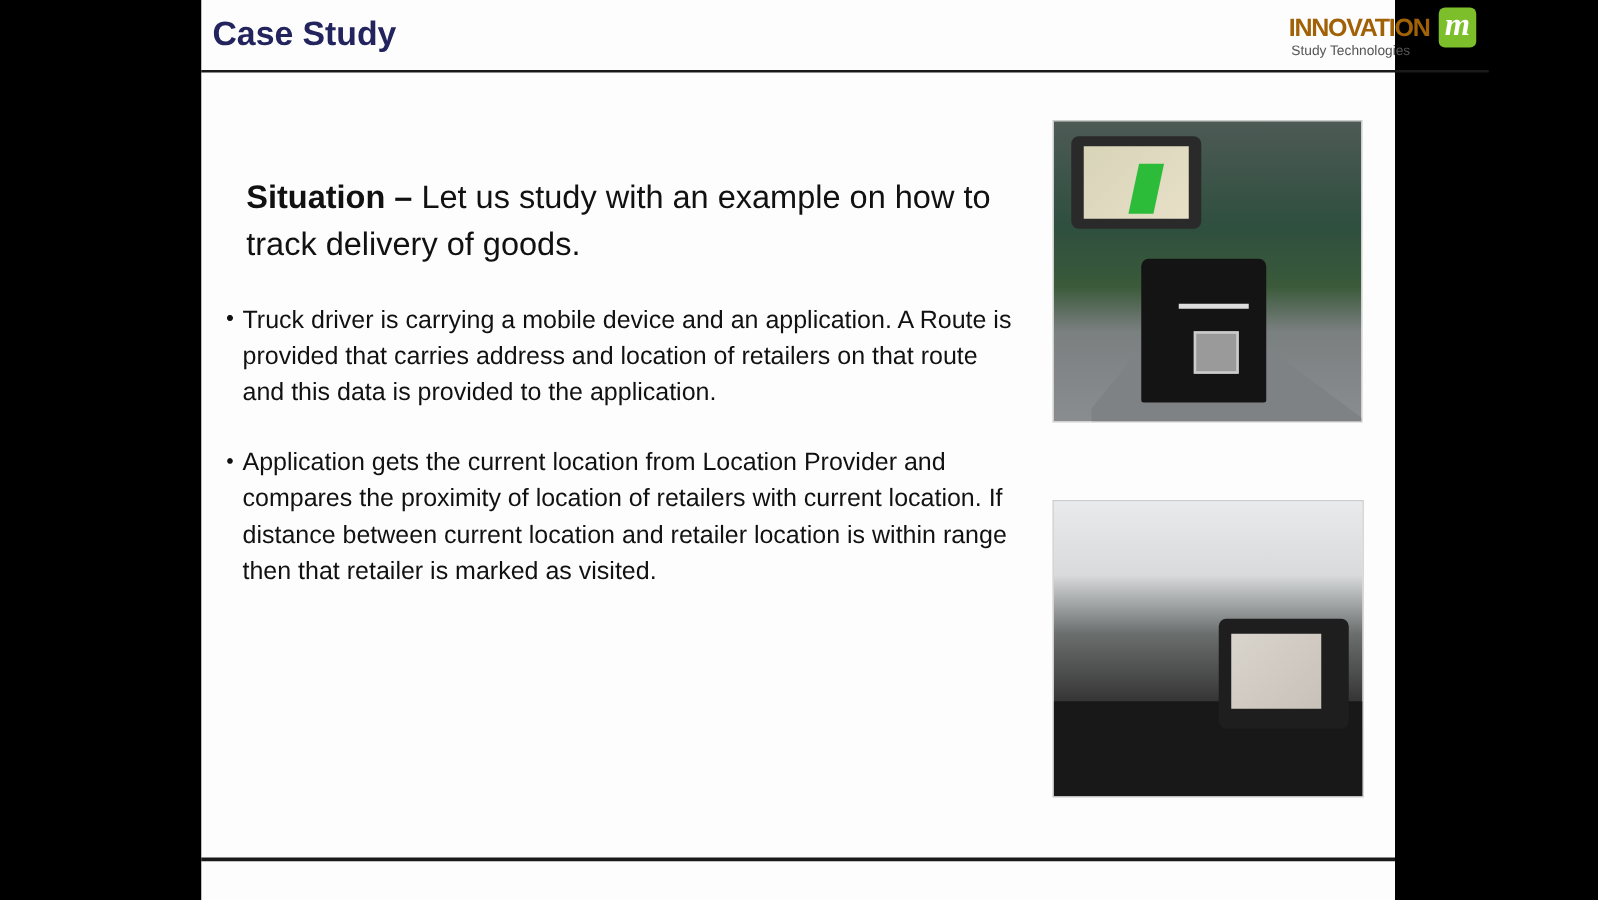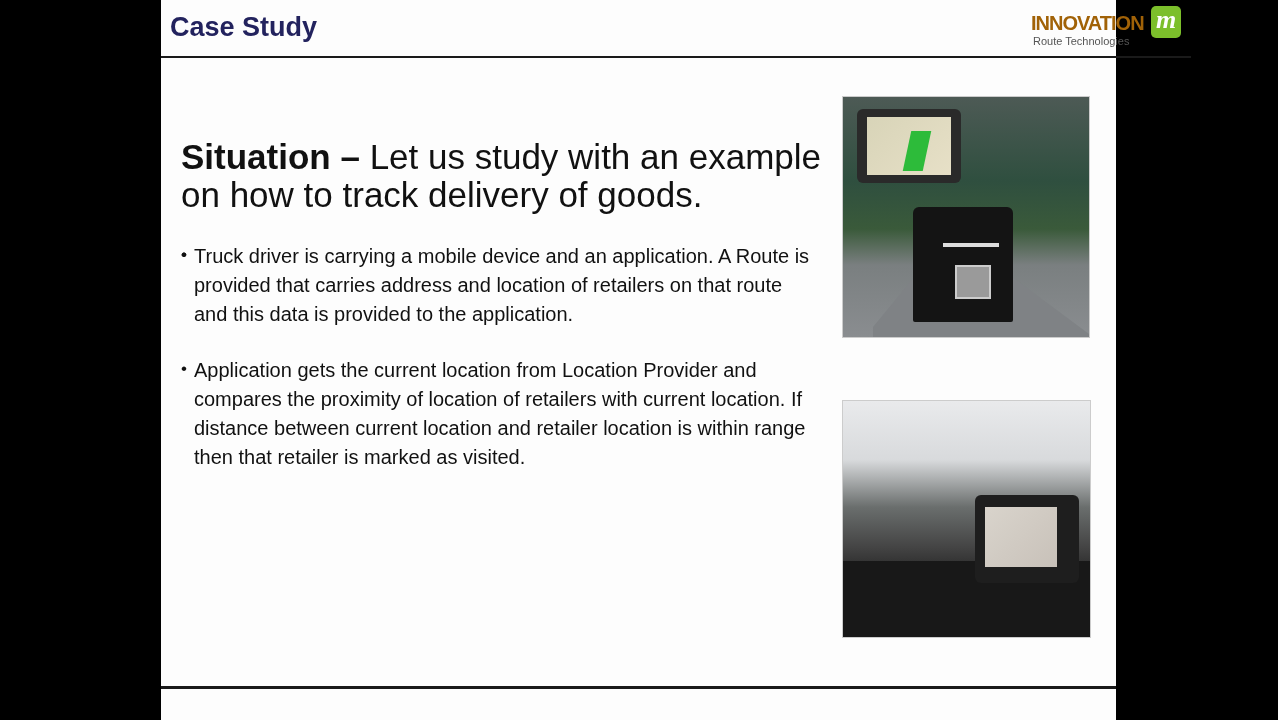--- a/index.html
+++ b/index.html
@@ -5,21 +5,21 @@
   html, body { margin:0; padding:0; }
   body { width:1278px; height:720px; background:#000; position:relative; overflow:hidden; font-family:"Liberation Sans", sans-serif; }
   .slide { position:absolute; left:161px; top:0; width:955px; height:720px; background:#fdfdfd; }
   .header { position:absolute; left:0; top:0; width:1030px; height:56px; border-bottom:2px solid #1a1a1a; }
   .title { position:absolute; left:9px; top:12px; font-size:27px; font-weight:bold; color:#23235e; letter-spacing:0px; }
   .logo { position:absolute; right:10px; top:4px; width:150px; height:44px; }
   .logo-word { position:absolute; left:0; top:8px; font-size:20px; font-weight:bold; color:#a16207; letter-spacing:-1px; font-family:"Liberation Sans", sans-serif; }
   .logo-m { position:absolute; right:0; top:2px; width:30px; height:32px; background:#7cbf2b; border-radius:5px; color:#fff; font-size:26px; font-style:italic; font-weight:bold; text-align:center; line-height:28px; font-family:"Liberation Serif", serif; }
   .logo-sub { position:absolute; left:2px; top:31px; font-size:11px; color:#555; }
   .content { position:absolute; left:20px; top:138px; width:640px; color:#111; }
-  .situation { font-size:35px; line-height:38px; margin:0 0 28px 0; }
+  .situation { font-size:26px; line-height:38px; margin:0 0 28px 16px; }
   .situation b { font-weight:bold; }
   .bullet { font-size:20px; line-height:29px; margin:0 0 27px 0; position:relative; padding-left:13px; }
   .bullet .dot { position:absolute; left:0; top:-2px; font-size:17px; }
   .img { position:absolute; border:1px solid #ccc; overflow:hidden; }
   .img1 { left:681px; top:96px; width:246px; height:240px; background:linear-gradient(180deg,#4d5a55 0%,#2f4f3f 35%,#3a5a3a 55%,#7a7f80 70%,#8a8d90 100%); }
   .img2 { left:681px; top:400px; width:247px; height:236px; background:linear-gradient(180deg,#e9eaec 0%,#d8dadc 25%,#6a6e6d 45%,#444 62%,#222 75%,#151515 100%); }
   .gps { position:absolute; left:14px; top:12px; width:104px; height:74px; background:#2a2a2a; border-radius:6px; }
   .gps .screen { position:absolute; left:10px; top:8px; width:84px; height:58px; background:linear-gradient(135deg,#d8d4b8,#e7e0c7); }
   .gps .route { position:absolute; left:40px; top:14px; width:20px; height:40px; background:#2dbb3a; transform:skewX(-12deg); }
   .road { position:absolute; left:30px; top:150px; width:220px; height:100px; background:#7f8285; clip-path:polygon(30% 0,45% 0,100% 90%,100% 100%,0 100%,0 80%); }
@@ -33,21 +33,21 @@
 </style>
 </head>
 <body>
 
 <div class="slide">
   <div class="header">
     <div class="title">Case Study</div>
     <div class="logo">
       <span class="logo-word">INNOVATION</span>
       <span class="logo-m">m</span>
-      <span class="logo-sub">Route Technologies</span>
+      <span class="logo-sub">Study Technologies</span>
     </div>
   </div>
 
   <div class="content">
     <p class="situation"><b>Situation –</b><span> Let us study with an example on how to track delivery of goods.</span></p>
     <div class="bullet"><span class="dot">•</span></div>
     <div class="bullet"><span class="dot">•</span><span>Truck driver is carrying a mobile device and an application. A Route is provided that carries address and location of retailers on that route and this data is provided to the application.</span></div>
     <div class="bullet"><span class="dot">•</span><span>Application gets the current location from Location Provider and compares the proximity of location of retailers with current location. If distance between current location and retailer location is within range then that retailer is marked as visited.</span></div>
   </div>
 

